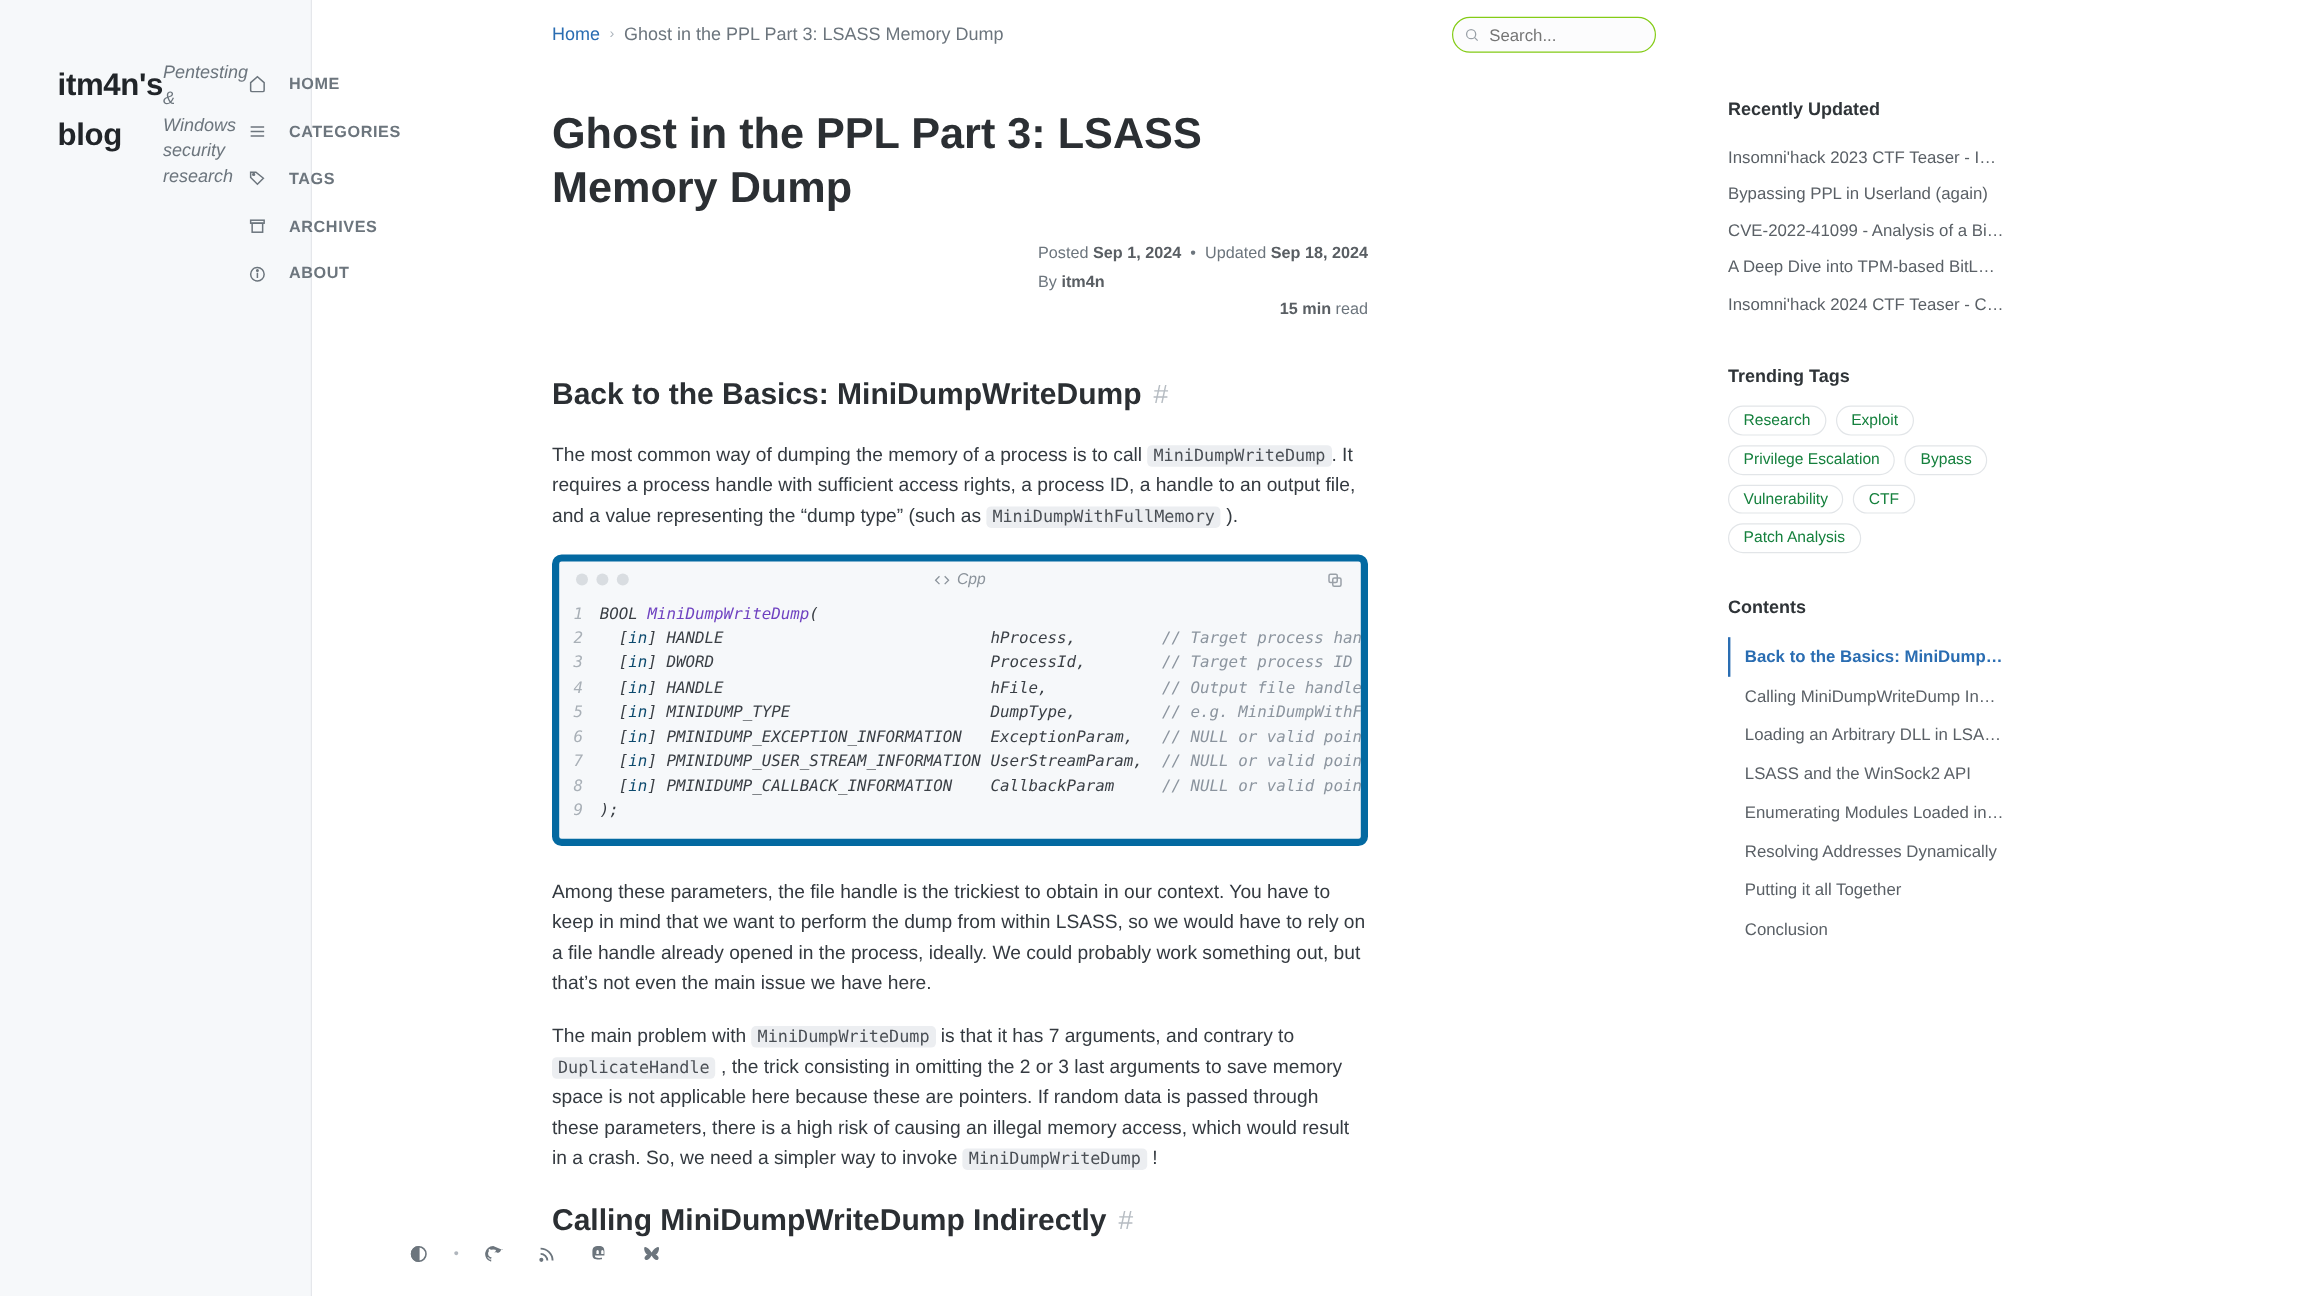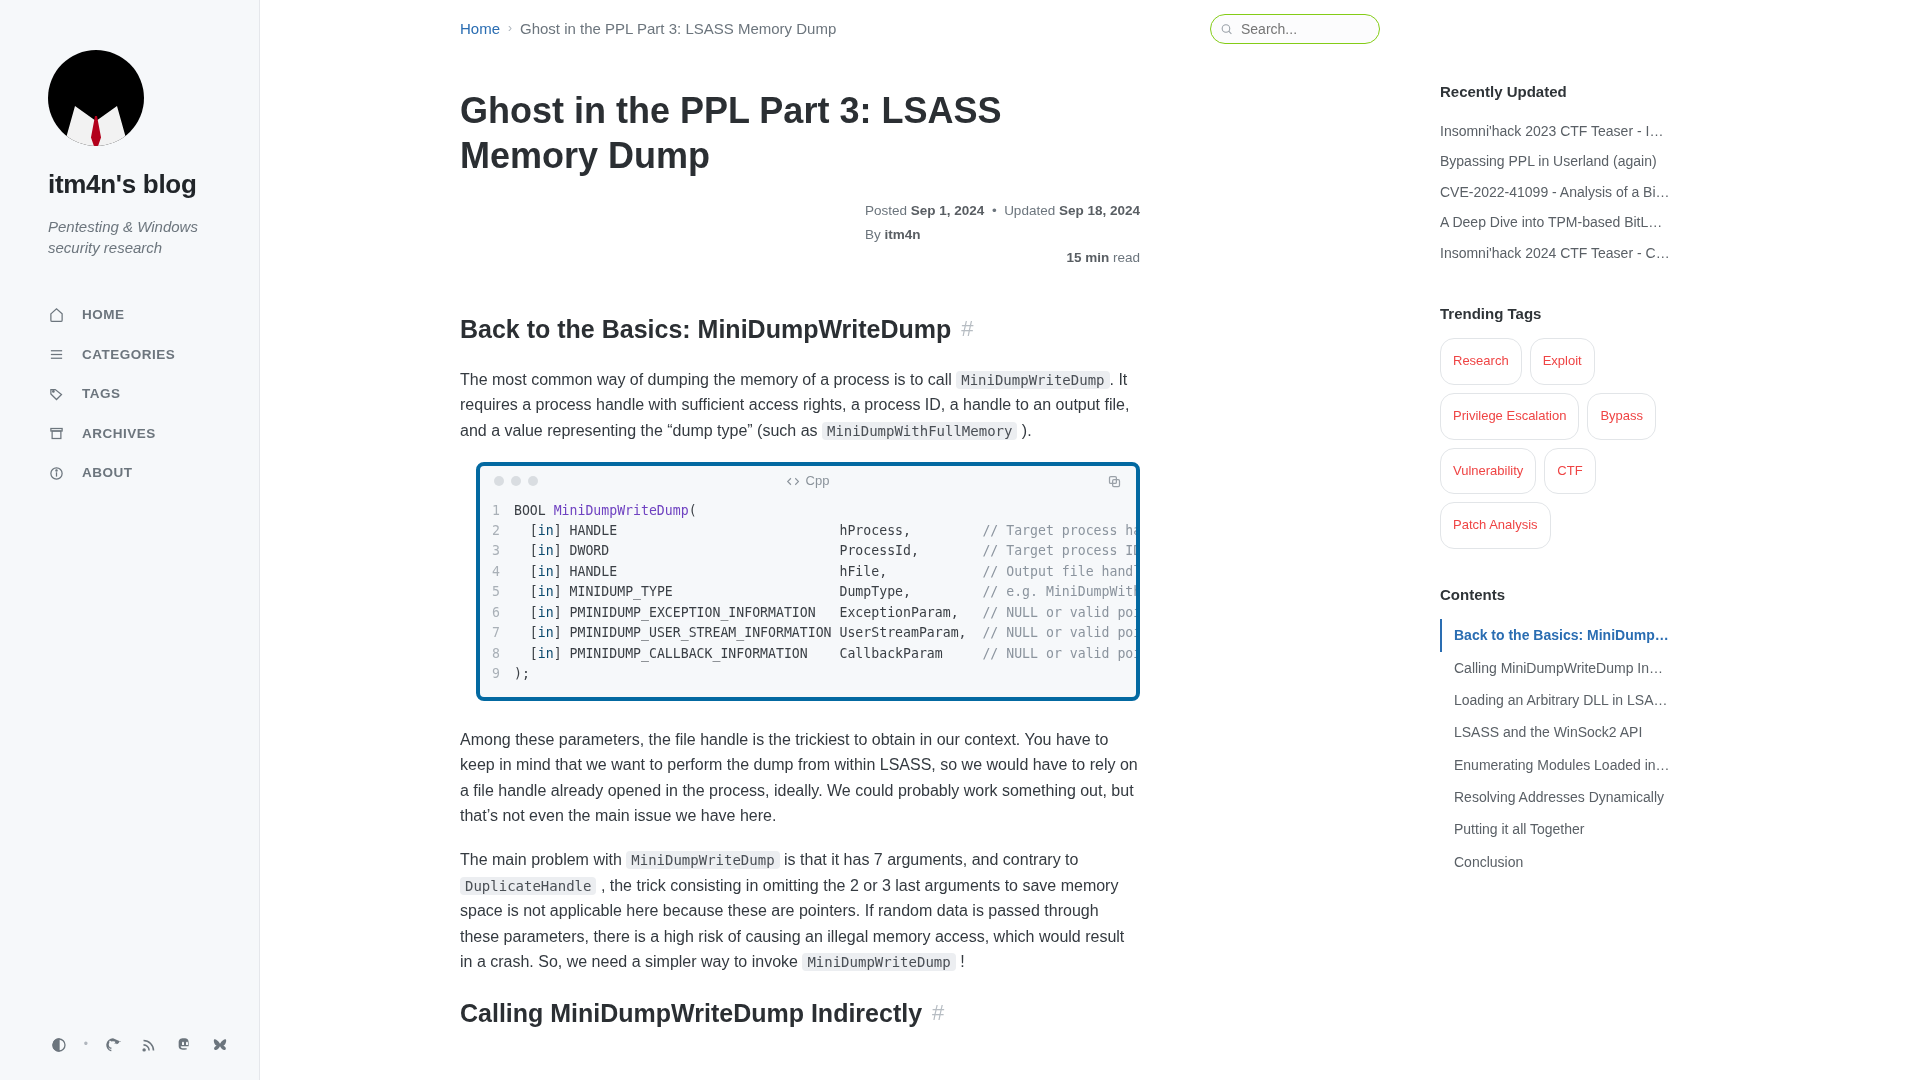--- a/index.html
+++ b/index.html
@@ -14,21 +14,20 @@
   }
   a { text-decoration: none; color: inherit; }
 
   
   .sidebar {
     width: 260px;
     min-width: 260px;
     background: #f6f8fa;
     border-right: 1px solid #e5e7eb;
     display: flex;
-    flex-direction: column;
     padding: 50px 28px 20px 48px;
   }
   .avatar {
     width: 96px; height: 96px;
     border-radius: 50%;
     background: #000;
     position: relative;
     overflow: hidden;
     margin-bottom: 18px;
   }
@@ -184,25 +183,26 @@
     font-family: ui-monospace, SFMono-Regular, Menlo, Consolas, monospace;
     font-size: 14px;
     background: #eceef1;
     padding: 1px 5px;
     border-radius: 4px;
     color: #4a4f55;
   }
 
   
   .codeblock {
-    border: 4px solid #0369a1;
+    border: 6px solid #0369a1;
     border-radius: 8px;
     background: #f6f8fa;
-    margin: 10px 0 26px 16px;
+    margin: 10px 0 26px 0;
     overflow: hidden;
+    font-style: italic;
   }
   .codeblock .cb-head {
     display: flex;
     align-items: center;
     padding: 8px 14px;
     position: relative;
   }
   .dots { display: flex; gap: 7px; }
   .dots span {
     width: 10px; height: 10px;
@@ -268,23 +268,23 @@
     padding: 4px 0;
     white-space: nowrap;
     overflow: hidden;
     text-overflow: ellipsis;
     cursor: pointer;
   }
   .tags { display: flex; flex-wrap: wrap; gap: 8px; }
   .tags span {
     border: 1px solid #e2e5e8;
     border-radius: 14px;
-    padding: 12px 12px;
+    padding: 1px 12px;
     font-size: 13px;
-    color: #ef4444;
+    color: #15803d;
     background: #fff;
     cursor: pointer;
     text-align: right;
   }
   .toc-list li {
     padding: 5px 0 5px 12px;
     border-left: 2px solid transparent;
     cursor: pointer;
     white-space: nowrap;
     overflow: hidden;

